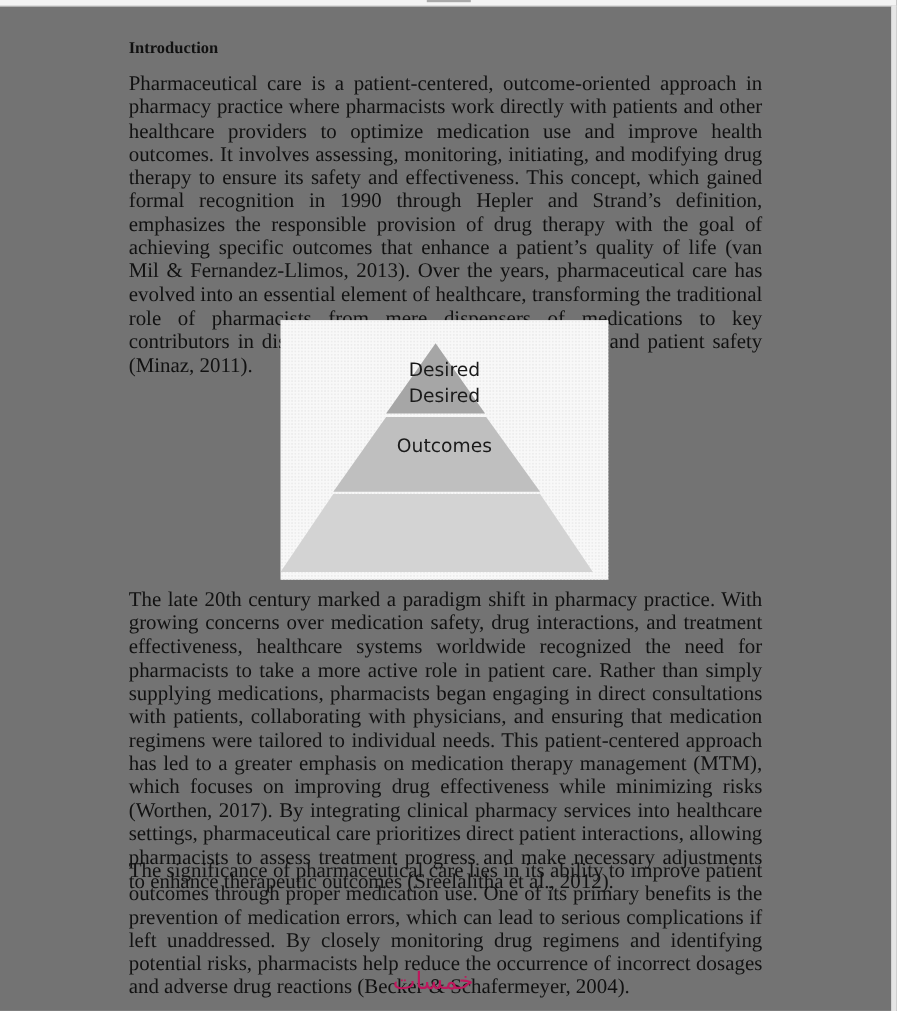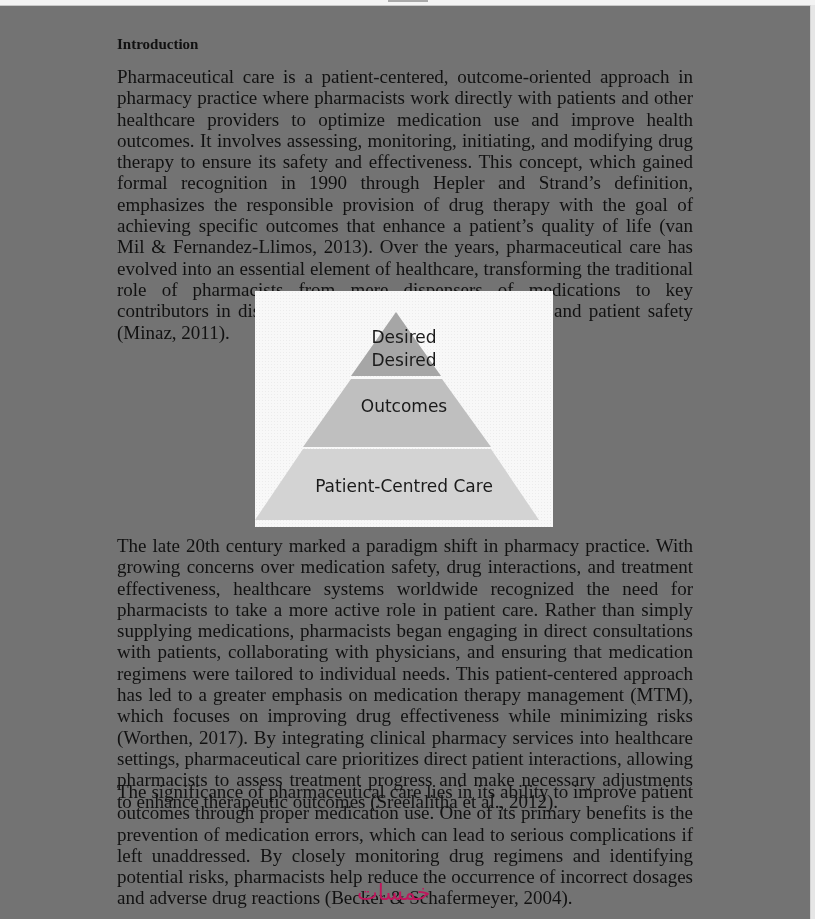--- a/index.html
+++ b/index.html
@@ -77,23 +77,20 @@
       <polygon points="96,88 187,88 236,156 48,156" fill="#bfbfbf"></polygon>
       <polygon points="48,158 236,158 284,229 0,229" fill="#d3d3d3"></polygon>
     </svg>
     <div class="tier-label t1">
       <div>Desired</div>
       <div>Desired</div>
     </div>
     <div class="tier-label t2">
       <div>Outcomes</div>
     </div>
-    <div class="tier-label t3">
-      <div>Patient-Centred Care</div>
-    </div>
   </div>
 
   <p class="para p2" style="margin:0">The late 20th century marked a paradigm shift in pharmacy practice. With growing concerns over medication safety, drug interactions, and treatment effectiveness, healthcare systems worldwide recognized the need for pharmacists to take a more active role in patient care. Rather than simply supplying medications, pharmacists began engaging in direct consultations with patients, collaborating with physicians, and ensuring that medication regimens were tailored to individual needs. This patient-centered approach has led to a greater emphasis on medication therapy management (MTM), which focuses on improving drug effectiveness while minimizing risks (Worthen, 2017). By integrating clinical pharmacy services into healthcare settings, pharmaceutical care prioritizes direct patient interactions, allowing pharmacists to assess treatment progress and make necessary adjustments to enhance therapeutic outcomes (Sreelalitha et al., 2012).</p>
 
   <p class="para p3" style="margin:0">The significance of pharmaceutical care lies in its ability to improve patient outcomes through proper medication use. One of its primary benefits is the prevention of medication errors, which can lead to serious complications if left unaddressed. By closely monitoring drug regimens and identifying potential risks, pharmacists help reduce the occurrence of incorrect dosages and adverse drug reactions (Becker &amp; Schafermeyer, 2004).</p>
 </div>
 
 <div class="watermark">خمسات</div>
 
 </body></html>

